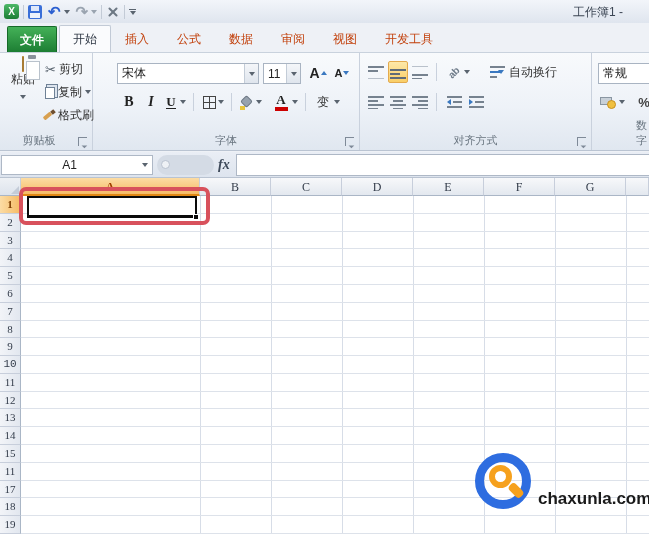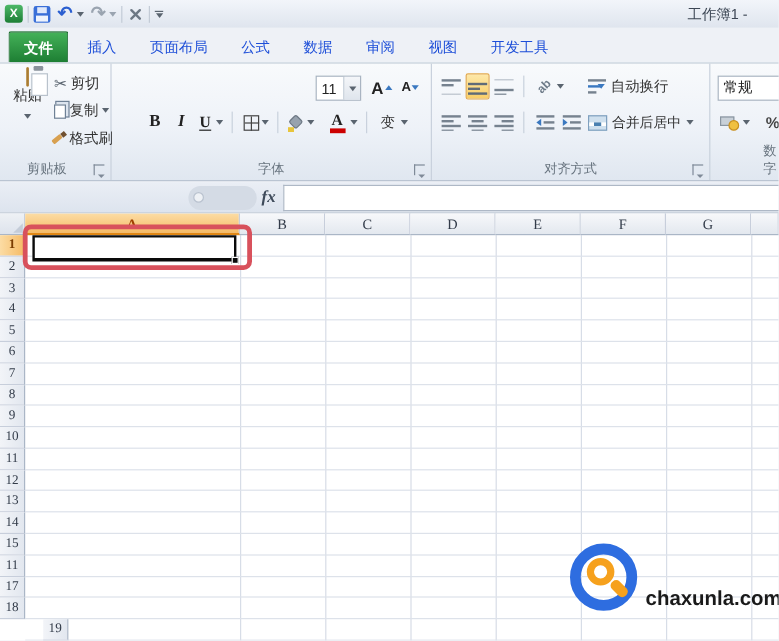--- a/index.html
+++ b/index.html
@@ -28,21 +28,21 @@
   .tools-ico i { position:absolute; left:1px; top:6px; width:12px; height:2px; background:#6d7884; border-radius:1px; }
   .tools-ico i:first-child { transform:rotate(45deg); }
   .tools-ico i:last-child  { transform:rotate(-45deg); }
   .qat-dd { display:flex; flex-direction:column; align-items:center; }
   .qat-dd b { width:7px; height:1px; background:#5a646f; margin-bottom:1px; }
   #window-title { position:absolute; left:573px; top:4px; color:#3c4654; white-space:nowrap; }
 
   
   #tabrow { position:absolute; left:0; top:23px; width:649px; height:29px;
     display:flex; align-items:flex-end; padding-left:7px; }
-  .tab { height:26px; line-height:26px; padding:0 14px; color:#1d4ed8; white-space:nowrap; }
+  .tab { height:26px; line-height:26px; padding:0 14px; color:#c2410c; white-space:nowrap; }
   .tab-file { height:26px; line-height:26px; width:50px; text-align:center; color:#fff; font-weight:bold;
     background:linear-gradient(#44b158,#1d7e33); border-radius:2px 2px 0 0; margin-right:2px;
     border:1px solid #166a28; border-bottom:none; }
   .tab-active { height:27px; line-height:26px; width:52px; text-align:center; color:#2e3744;
     background:#fafbfd; border:1px solid #c2cad6; border-bottom:none; border-radius:2px 2px 0 0; }
 
   
   #ribbon { position:absolute; left:0; top:52px; width:649px; height:99px;
     background:linear-gradient(#f8fafc, #eef2f8 55%, #e0e7f0); border-top:1px solid #c9d2dd;
     border-bottom:1px solid #bac4d2; }
@@ -235,22 +235,22 @@
       <span class="qat-dd">
           <b></b>
           <span class="arr"></span>
         </span>
     </div>
     <div id="window-title">工作簿1 -</div>
   </div>
 
   <div id="tabrow">
       <div class="tab-file">文件</div>
+      <div class="tab-active">开始</div>
       <div class="tab">插入</div>
-      <div class="tab">页面布局</div>
       <div class="tab">公式</div>
       <div class="tab">数据</div>
       <div class="tab">审阅</div>
       <div class="tab">视图</div>
       <div class="tab">开发工具</div>
     </div>
 
   <div id="ribbon">
 
     <div class="group" id="grp-clipboard">
@@ -273,20 +273,26 @@
             <i></i>
             <b></b>
           </span>
         <span class="rbtn-label">格式刷</span>
       </div>
       <div class="grp-label" style="right:14px">剪贴板</div>
       <span class="launcher"></span>
     </div>
 
     <div class="group" id="grp-font">
+      <div class="combo" style="left:24px;top:10px;width:142px">
+        <span class="val">宋体</span>
+        <span class="dd">
+            <span class="arr"></span>
+          </span>
+      </div>
       <div class="combo" style="left:170px;top:10px;width:38px">
         <span class="val">11</span>
         <span class="dd">
             <span class="arr"></span>
           </span>
       </div>
       <div class="tool20" style="left:214px;top:9px;width:22px">
         <span class="grow-a">A</span>
           <span class="tick-up"></span>
       </div>
@@ -373,25 +379,20 @@
       <div class="tool20" style="left:50px">
         <span class="align-ico ha-right"></span>
       </div>
       <span class="vsep" style="left:76px"></span>
       <div class="tool20" style="left:84px">
         <span class="indent-ico dec"></span>
       </div>
       <div class="tool20" style="left:106px">
         <span class="indent-ico inc"></span>
       </div>
-      <div class="labeled-btn" style="left:130px;top:38px">
-        <span class="merge-ico"></span>
-        <span class="rbtn-label" style="font-size:11.5px">合并后居中</span>
-        <span class="arr"></span>
-      </div>
       <div class="grp-label">对齐方式</div>
       <span class="launcher"></span>
     </div>
 
     <div class="group" id="grp-number">
       <div class="combo" style="left:6px;top:10px;width:62px">
         <span class="val">常规</span>
       </div>
       <div class="tool20" style="left:6px">
         <span class="money-ico">
@@ -403,20 +404,26 @@
           <span class="arr"></span>
         </div>
       <div class="tool20" style="left:42px">
         <span class="pct">%</span>
       </div>
       <div class="grp-label" style="left:42px;right:auto">数字</div>
     </div>
   </div>
 
   <div id="formulabar">
+    <div id="namebox">
+      <span class="val">A1</span>
+      <span class="dd">
+          <span class="arr"></span>
+        </span>
+    </div>
     <div class="fb-pill">
         <i></i>
       </div>
     <span id="fx">fx</span>
     <div id="formula-input"></div>
   </div>
 
   <div id="grid">
     <div id="corner-box"></div>
 
@@ -446,39 +453,39 @@
       <div class="rowhead" style="top: 89.1579px; height: 17.7895px; line-height: 17.7895px;">5</div>
       <div class="hline" style="top: 105.947px;"></div>
       <div class="rowhead" style="top: 106.947px; height: 17.7895px; line-height: 17.7895px;">6</div>
       <div class="hline" style="top: 123.737px;"></div>
       <div class="rowhead" style="top: 124.737px; height: 17.7895px; line-height: 17.7895px;">7</div>
       <div class="hline" style="top: 141.526px;"></div>
       <div class="rowhead" style="top: 142.526px; height: 17.7895px; line-height: 17.7895px;">8</div>
       <div class="hline" style="top: 159.316px;"></div>
       <div class="rowhead" style="top: 160.316px; height: 17.7895px; line-height: 17.7895px;">9</div>
       <div class="hline" style="top: 177.105px;"></div>
-      <div class="rowhead" style="top: 178.105px; height: 17.7895px; line-height: 17.7895px;">10</div>
+      <div class="rowhead" style="top: 178.105px; height: 17.7895px; line-height: 17.7895px; font-family: Liberation Mono, monospace;">10</div>
       <div class="hline" style="top: 194.895px;"></div>
       <div class="rowhead" style="top: 195.895px; height: 17.7895px; line-height: 17.7895px;">11</div>
       <div class="hline" style="top: 212.684px;"></div>
       <div class="rowhead" style="top: 213.684px; height: 17.7895px; line-height: 17.7895px;">12</div>
       <div class="hline" style="top: 230.474px;"></div>
       <div class="rowhead" style="top: 231.474px; height: 17.7895px; line-height: 17.7895px;">13</div>
       <div class="hline" style="top: 248.263px;"></div>
       <div class="rowhead" style="top: 249.263px; height: 17.7895px; line-height: 17.7895px;">14</div>
       <div class="hline" style="top: 266.053px;"></div>
       <div class="rowhead" style="top: 267.053px; height: 17.7895px; line-height: 17.7895px;">15</div>
       <div class="hline" style="top: 283.842px;"></div>
       <div class="rowhead" style="top: 284.842px; height: 17.7895px; line-height: 17.7895px;">11</div>
       <div class="hline" style="top: 301.632px;"></div>
       <div class="rowhead" style="top: 302.632px; height: 17.7895px; line-height: 17.7895px;">17</div>
       <div class="hline" style="top: 319.421px;"></div>
       <div class="rowhead" style="top: 320.421px; height: 17.7895px; line-height: 17.7895px;">18</div>
       <div class="hline" style="top: 337.211px;"></div>
-      <div class="rowhead" style="top: 338.211px; height: 17.7895px; line-height: 17.7895px; margin-left: 36px;">19</div>
+      <div class="rowhead" style="top: 338.211px; height: 17.7895px; line-height: 17.7895px;">19</div>
       <div class="hline" style="top: 355px;"></div>
       <div id="selection">
       <span id="fill-handle"></span>
     </div>
     </div>
 
   <div id="annotation"></div>
 
   <div id="watermark">
     <div id="wm-logo">

